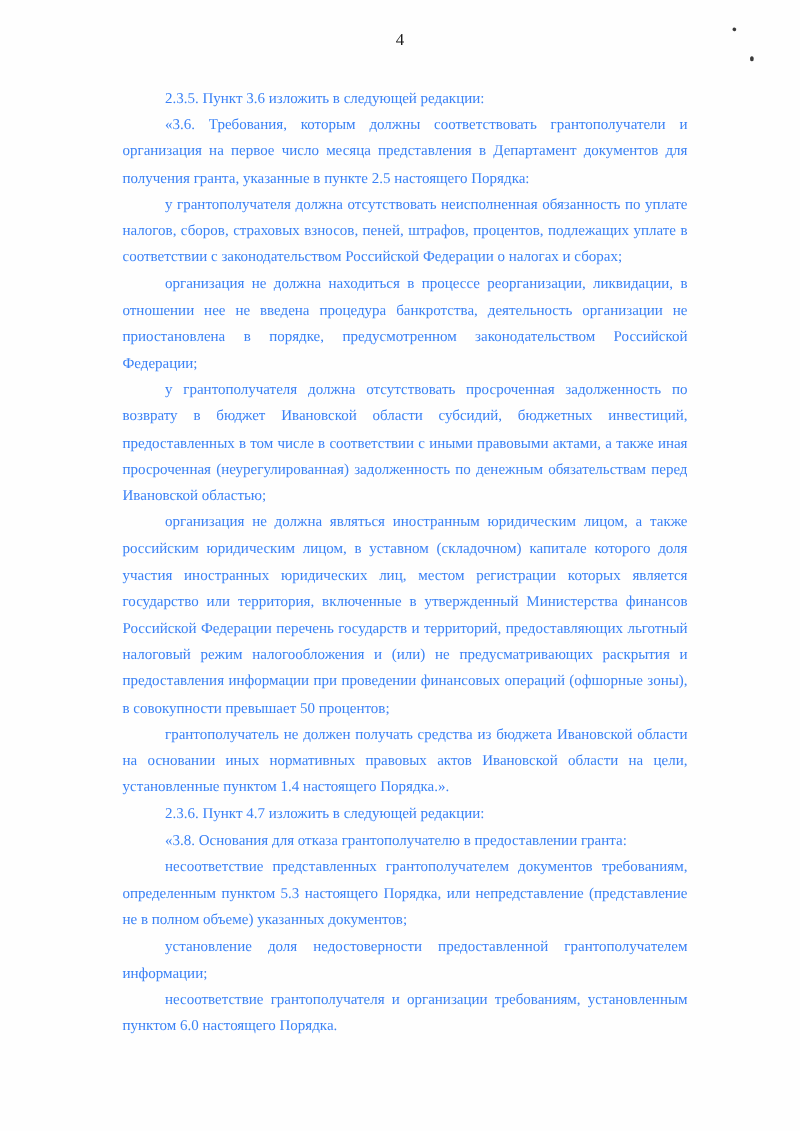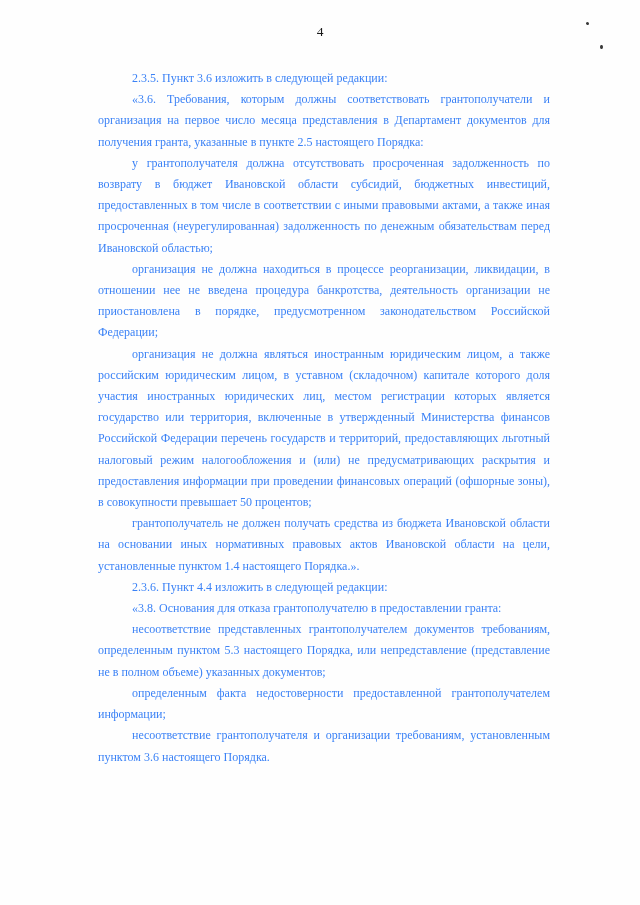--- a/index.html
+++ b/index.html
@@ -72,24 +72,25 @@
 <div class="page">
 
   <div class="page-number">4</div>
 
   <div class="speck speck-a"></div>
   <div class="speck speck-b"></div>
 
   <div class="body-text">
     <p>2.3.5. Пункт 3.6 изложить в следующей редакции:</p>
     <p>«3.6. Требования, которым должны соответствовать грантополучатели и организация на первое число месяца представления в Департамент документов для получения гранта, указанные в пункте 2.5 настоящего Порядка:</p>
+    <p>у грантополучателя должна отсутствовать неисполненная обязанность по уплате налогов, сборов, страховых взносов, пеней, штрафов, процентов, подлежащих уплате в соответствии с законодательством Российской Федерации о налогах и сборах;</p>
+    <p>организация не должна находиться в процессе реорганизации, ликвидации, в отношении нее не введена процедура банкротства, деятельность организации не приостановлена в порядке, предусмотренном законодательством Российской Федерации;</p>
     <p>у грантополучателя должна отсутствовать просроченная задолженность по возврату в бюджет Ивановской области субсидий, бюджетных инвестиций, предоставленных в том числе в соответствии с иными правовыми актами, а также иная просроченная (неурегулированная) задолженность по денежным обязательствам перед Ивановской областью;</p>
-    <p>организация не должна находиться в процессе реорганизации, ликвидации, в отношении нее не введена процедура банкротства, деятельность организации не приостановлена в порядке, предусмотренном законодательством Российской Федерации;</p>
     <p>организация не должна являться иностранным юридическим лицом, а также российским юридическим лицом, в уставном (складочном) капитале которого доля участия иностранных юридических лиц, местом регистрации которых является государство или территория, включенные в утвержденный Министерства финансов Российской Федерации перечень государств и территорий, предоставляющих льготный налоговый режим налогообложения и (или) не предусматривающих раскрытия и предоставления информации при проведении финансовых операций (офшорные зоны), в совокупности превышает 50 процентов;</p>
     <p>грантополучатель не должен получать средства из бюджета Ивановской области на основании иных нормативных правовых актов Ивановской области на цели, установленные пунктом 1.4 настоящего Порядка.».</p>
-    <p>2.3.6. Пункт 4.4 изложить в следующей редакции:</p>
+    <p>2.3.6. Пункт 4.7 изложить в следующей редакции:</p>
     <p>«3.8. Основания для отказа грантополучателю в предоставлении гранта:</p>
     <p>несоответствие представленных грантополучателем документов требованиям, определенным пунктом 5.3 настоящего Порядка, или непредставление (представление не в полном объеме) указанных документов;</p>
-    <p>определенным факта недостоверности предоставленной грантополучателем информации;</p>
-    <p>несоответствие грантополучателя и организации требованиям, установленным пунктом 3.6 настоящего Порядка.</p>
+    <p>установление доля недостоверности предоставленной грантополучателем информации;</p>
+    <p>несоответствие грантополучателя и организации требованиям, установленным пунктом 6.0 настоящего Порядка.</p>
   </div>
 
 </div>
 
 </body></html>

